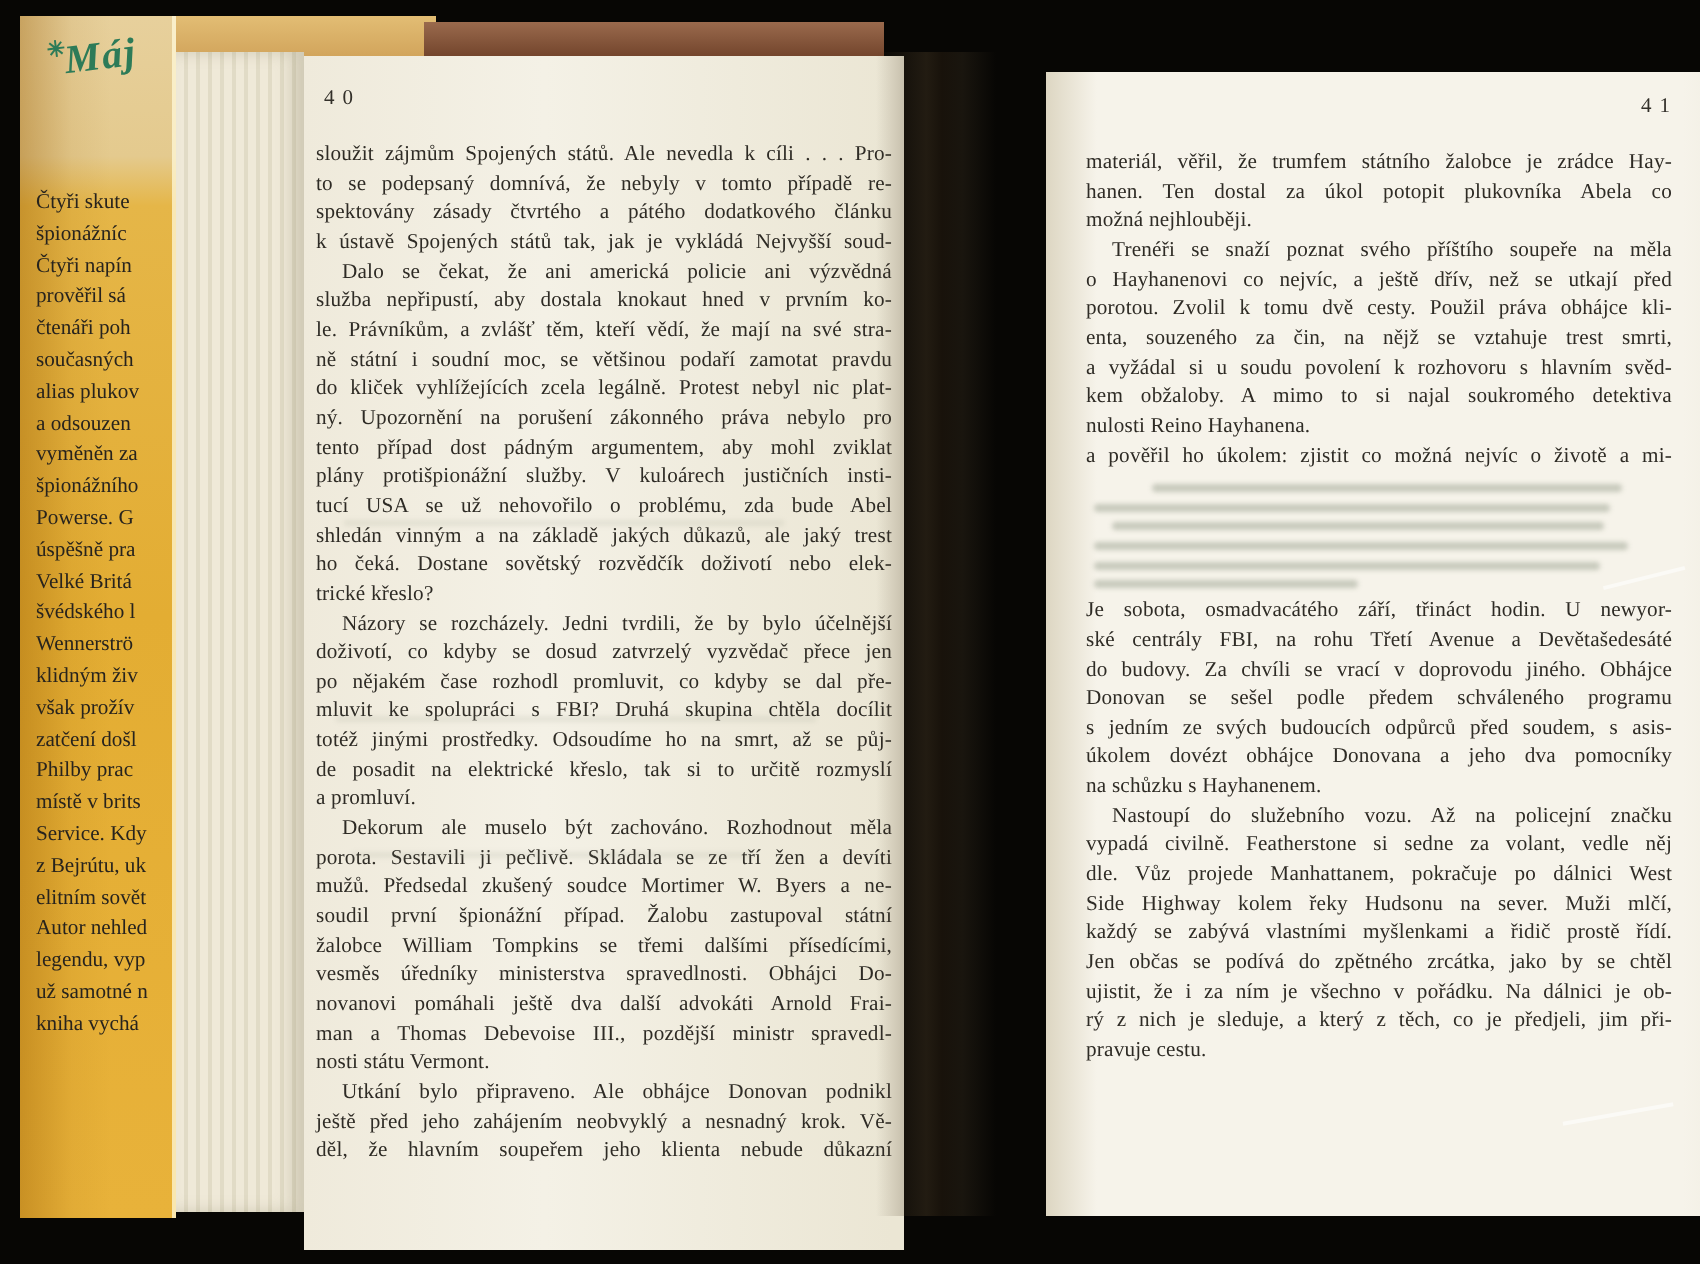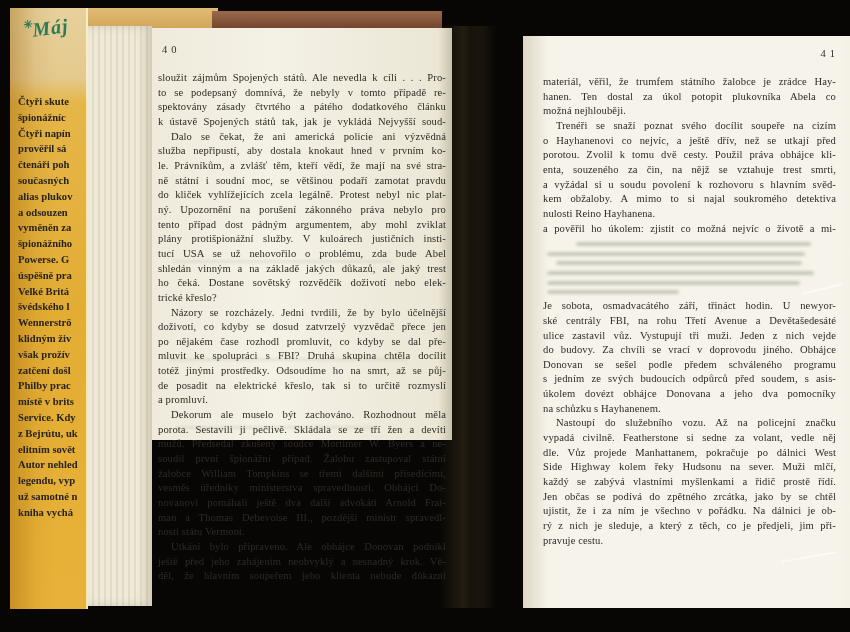--- a/index.html
+++ b/index.html
@@ -15,30 +15,30 @@
   
   .flap{position:absolute;left:10px;top:8px;width:76px;height:601px;overflow:hidden;
         background:linear-gradient(180deg,#e7d09c 0px,#e4ca8e 70px,#e5b648 95px,#e3ad33 300px,#e8b23a 600px);
         border-right:2px solid rgba(255,248,216,0.75);}
   .flap::before{content:"";position:absolute;inset:0;
         background:linear-gradient(90deg,rgba(150,90,0,0.38),rgba(150,90,0,0.08) 34%,rgba(255,255,255,0) 60%);}
   .flap-logo{position:absolute;left:14px;top:8px;color:#2d7b58;font-style:italic;
         font-size:20px;font-weight:bold;transform:rotate(-7deg);letter-spacing:1px;}
   .flap-logo .mark{font-size:11px;font-style:normal;vertical-align:9px;margin-right:-2px;}
   .flap-text{position:absolute;left:8px;top:86px;width:70px;color:#27231d;
-        font-size:10.6px;font-weight:bold;line-height:15.8px;white-space:nowrap;}
+        font-size:10.6px;font-weight:normal;line-height:15.8px;white-space:nowrap;}
 
   
   .page-edges{position:absolute;left:88px;top:26px;width:64px;height:580px;
         background:repeating-linear-gradient(90deg,#efe9d8 0 4px,#e1dbc6 4px 6px),#ece6d4;
         box-shadow:inset -6px 0 8px rgba(120,110,80,0.25);}
 
   
   .page{position:absolute;color:#2e2b25;}
-  .page-left{left:152px;top:28px;width:300px;height:412px;
+  .page-left{left:152px;top:28px;width:300px;height:597px;
         background:linear-gradient(90deg,#efeadb,#f4f1e6 40%,#ebe6d4 98%);}
   .page-right{left:483px;top:36px;width:362px;height:572px;border-radius:0 10px 2px 0;
         background:linear-gradient(90deg,#ddd6c2 0,#f6f3ea 7%,#f6f3ea 88%,#eee9dc 100%);margin-left:40px;}
   .gutter{position:absolute;left:438px;top:26px;width:60px;height:582px;pointer-events:none;z-index:5;
         background:linear-gradient(90deg,rgba(60,48,28,0) 0%,rgba(75,60,38,0.40) 42%,rgba(38,28,16,0.55) 55%,rgba(90,75,50,0.22) 72%,rgba(0,0,0,0) 100%);}
 
   .pagenum{position:absolute;font-size:10.5px;letter-spacing:4px;color:#33302a;}
   .pagenum-left{left:10px;top:16px;}
   .pagenum-right{right:46px;top:12px;}
 
@@ -157,41 +157,40 @@
     <div class="faint f3"></div>
   </div>
 
   <div class="page page-right">
     <div class="pagenum pagenum-right">41</div>
     <div class="textblock tb-right">
       <div id="right-text-top">
           <div class="line">materiál, věřil, že trumfem státního žalobce je zrádce Hay-</div>
           <div class="line">hanen. Ten dostal za úkol potopit plukovníka Abela co</div>
           <div class="line last">možná nejhlouběji.</div>
-          <div class="line indent">Trenéři se snaží poznat svého docílit soupeře na cizím</div>
+          <div class="line indent">Trenéři se snaží poznat svého příštího soupeře na měla</div>
           <div class="line">o Hayhanenovi co nejvíc, a ještě dřív, než se utkají před</div>
           <div class="line">porotou. Zvolil k tomu dvě cesty. Použil práva obhájce kli-</div>
           <div class="line">enta, souzeného za čin, na nějž se vztahuje trest smrti,</div>
           <div class="line">a vyžádal si u soudu povolení k rozhovoru s hlavním svěd-</div>
           <div class="line">kem obžaloby. A mimo to si najal soukromého detektiva</div>
           <div class="line last">nulosti Reino Hayhanena.</div>
           <div class="line">a pověřil ho úkolem: zjistit co možná nejvíc o životě a mi-</div>
         </div>
       <div class="ghost-block">
         <div class="ghost-line gl1"></div>
         <div class="ghost-line gl2"></div>
         <div class="ghost-line gl3"></div>
         <div class="ghost-line gl4"></div>
         <div class="ghost-line gl5"></div>
         <div class="ghost-line gl6"></div>
       </div>
       <div id="right-text-bottom">
           <div class="line">Je sobota, osmadvacátého září, třináct hodin. U newyor-</div>
           <div class="line">ské centrály FBI, na rohu Třetí Avenue a Devětašedesáté</div>
-          <div class="line">ulice zastavil vůz. Vystupují tři muži. Jeden z nich vejde</div>
           <div class="line">do budovy. Za chvíli se vrací v doprovodu jiného. Obhájce</div>
           <div class="line">Donovan se sešel podle předem schváleného programu</div>
           <div class="line">s jedním ze svých budoucích odpůrců před soudem, s asis-</div>
           <div class="line">úkolem dovézt obhájce Donovana a jeho dva pomocníky</div>
           <div class="line last">na schůzku s Hayhanenem.</div>
           <div class="line indent">Nastoupí do služebního vozu. Až na policejní značku</div>
           <div class="line">vypadá civilně. Featherstone si sedne za volant, vedle něj</div>
           <div class="line">dle. Vůz projede Manhattanem, pokračuje po dálnici West</div>
           <div class="line">Side Highway kolem řeky Hudsonu na sever. Muži mlčí,</div>
           <div class="line">každý se zabývá vlastními myšlenkami a řidič prostě řídí.</div>

